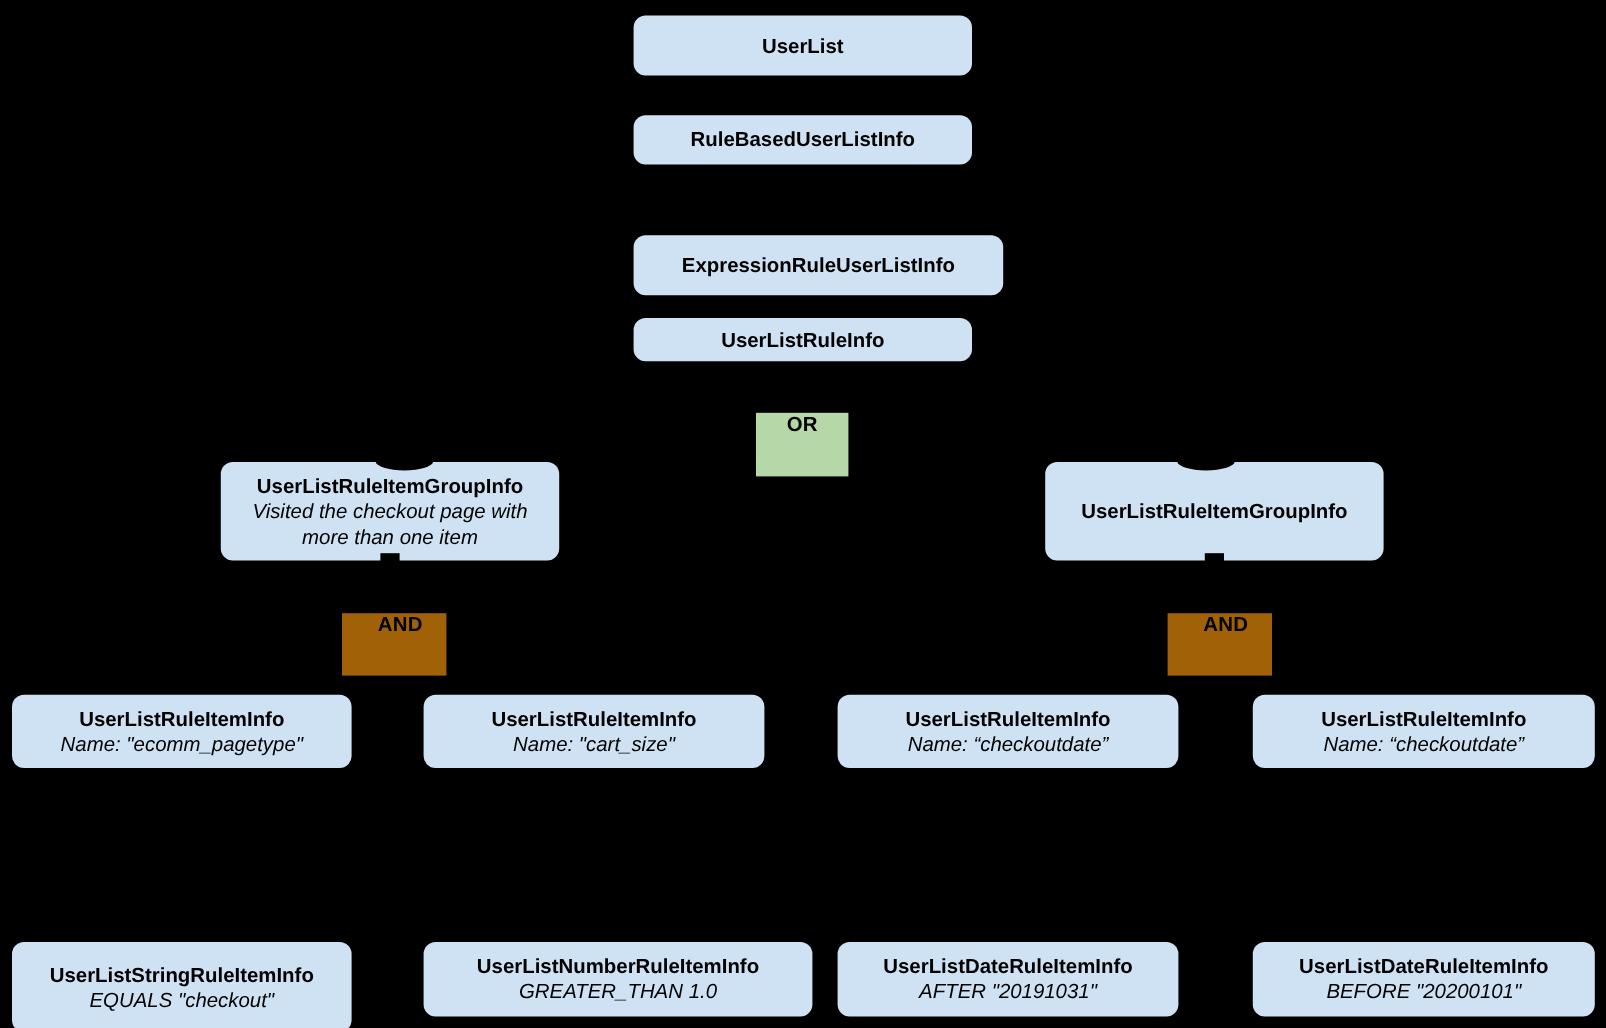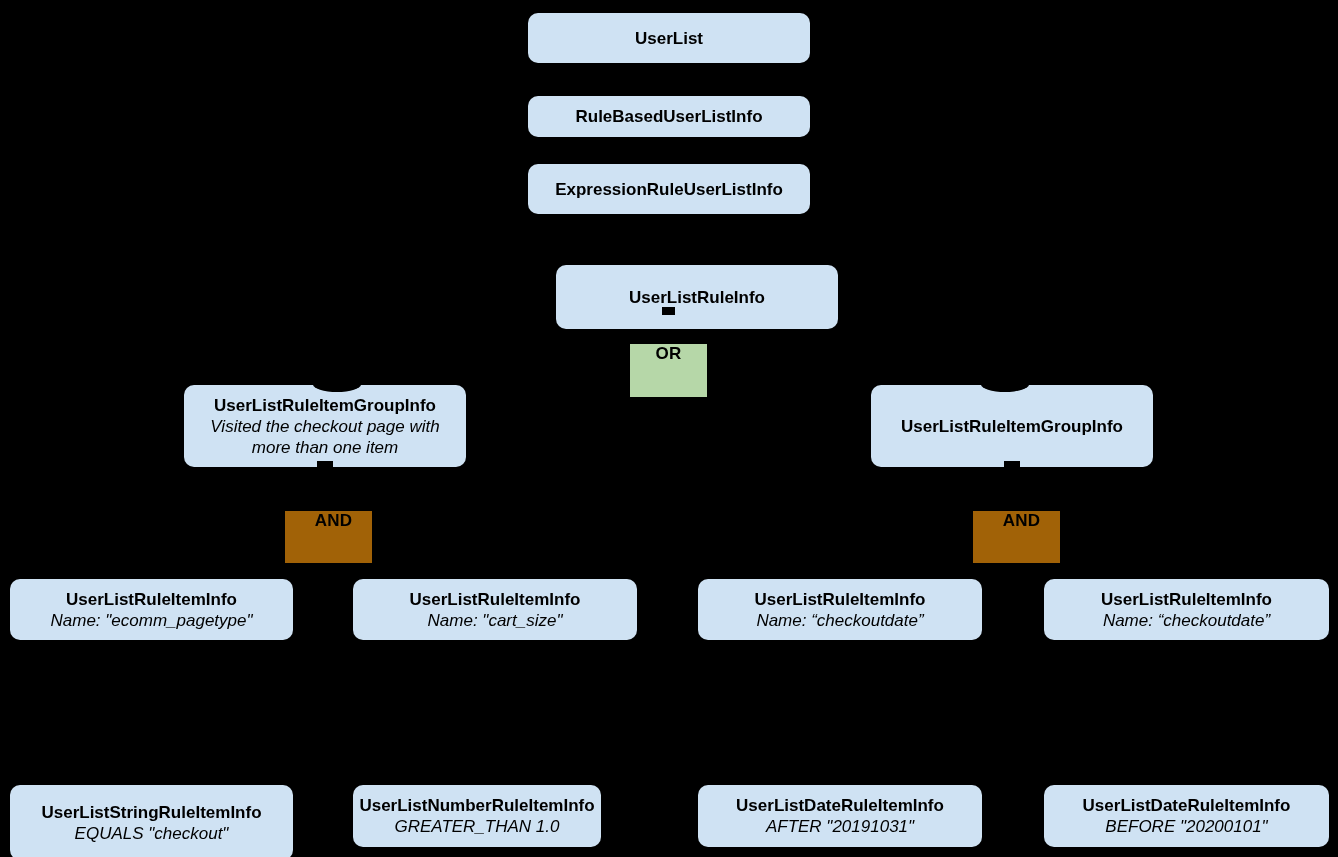--- a/index.html
+++ b/index.html
@@ -27,24 +27,24 @@
 <body>
 
 <div class="canvas">
 
   <div class="node" style="left:528px;top:13px;width:282px;height:50px">
     <div class="t">UserList</div>
   </div>
   <div class="node" style="left:528px;top:96px;width:282px;height:41px">
     <div class="t">RuleBasedUserListInfo</div>
   </div>
-  <div class="node" style="left:528px;top:164px;width:282px;height:50px">
+  <div class="node" style="left:528px;top:196px;width:308px;height:50px">
     <div class="t">ExpressionRuleUserListInfo</div>
   </div>
-  <div class="node" style="left:556px;top:265px;width:282px;height:64px">
+  <div class="node" style="left:528px;top:265px;width:282px;height:36px">
     <div class="t">UserListRuleInfo</div>
   </div>
 
   <div class="mark" style="left:662px;top:307px;width:13px;height:8px"></div>
 
   <div class="op op-or" style="left:630px;top:344px;width:77px;height:53px">
     <span>OR</span>
   </div>
 
   <div class="node" style="left:184px;top:385px;width:282px;height:82px">
@@ -81,21 +81,21 @@
   </div>
   <div class="node" style="left:1044px;top:579px;width:285px;height:61px">
     <div class="t">UserListRuleItemInfo</div>
     <div class="s">Name: “checkoutdate”</div>
   </div>
 
   <div class="node" style="left:10px;top:785px;width:283px;height:75px">
     <div class="t">UserListStringRuleItemInfo</div>
     <div class="s">EQUALS "checkout"</div>
   </div>
-  <div class="node" style="left:353px;top:785px;width:248px;height:62px">
+  <div class="node" style="left:353px;top:785px;width:324px;height:62px">
     <div class="t">UserListNumberRuleItemInfo</div>
     <div class="s">GREATER_THAN 1.0</div>
   </div>
   <div class="node" style="left:698px;top:785px;width:284px;height:62px">
     <div class="t">UserListDateRuleItemInfo</div>
     <div class="s">AFTER "20191031"</div>
   </div>
   <div class="node" style="left:1044px;top:785px;width:285px;height:62px">
     <div class="t">UserListDateRuleItemInfo</div>
     <div class="s">BEFORE "20200101"</div>

